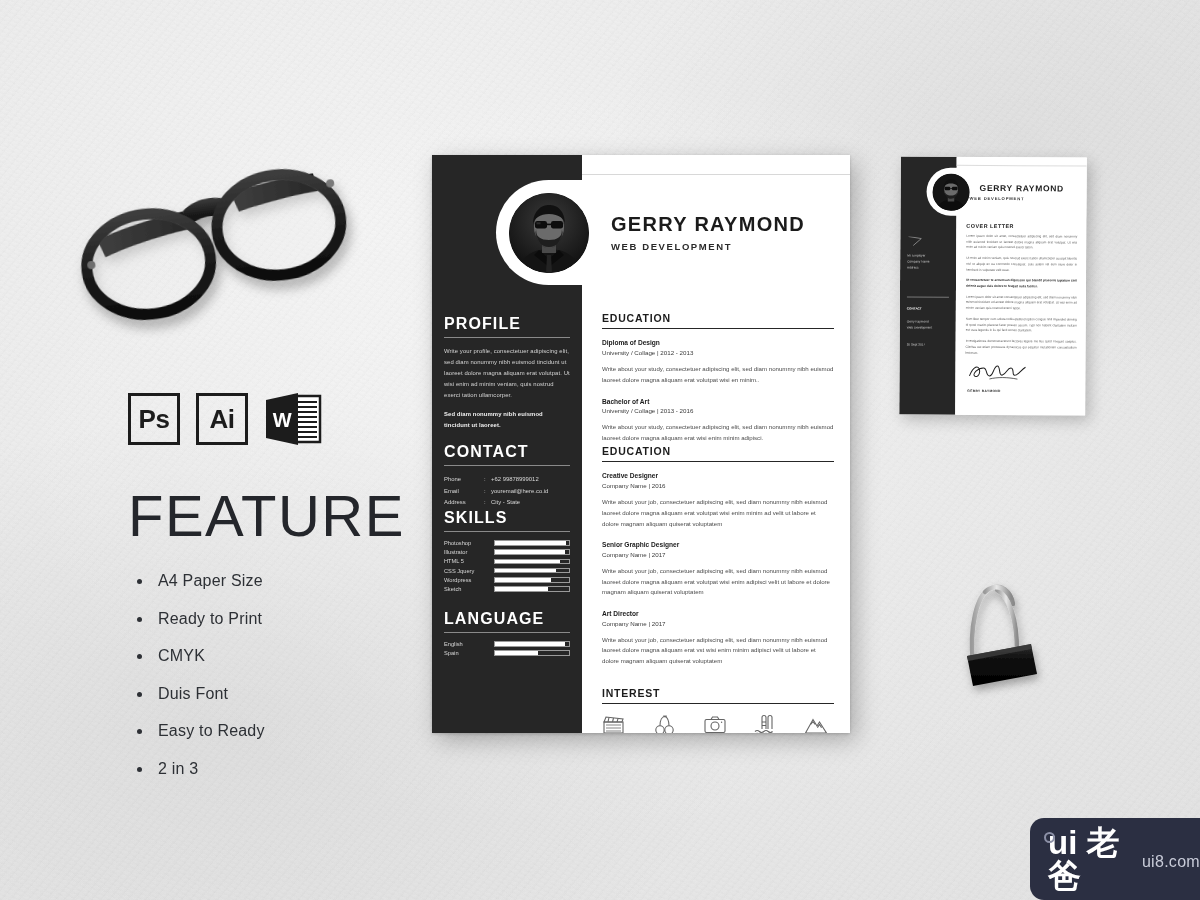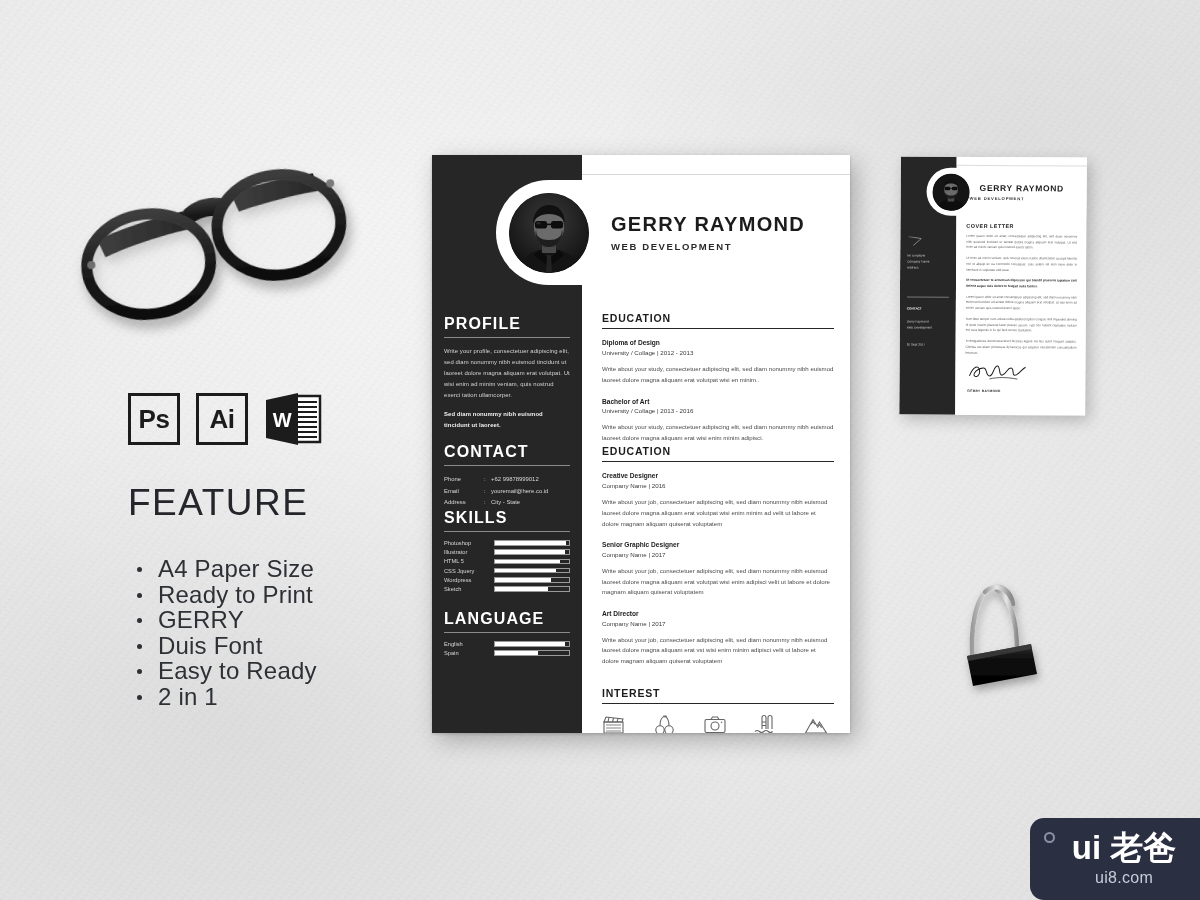--- a/index.html
+++ b/index.html
@@ -60,32 +60,33 @@
     background: transparent;
   }
   .badge.word {
     border: none; position: relative;
     width: 58px; height: 54px;
   }
 
   
   #feature-title {
     left: 128px; top: 482px;
-    font-size: 37px; font-weight: 300; color: #24262b;
+    font-size: 58px; font-weight: 300; color: #24262b;
     letter-spacing: 1.5px;
   }
   #feature-list {
     left: 134px; top: 556px;
     list-style: none;
   }
   #feature-list li {
-    font-size: 24px; font-weight: 400; color: #2d3035;
+    font-size: 16px; font-weight: 400; color: #2d3035;
     line-height: 25.5px; margin-bottom: 0;
     padding: 0 0 0 24px; position: relative;
     letter-spacing: 0.2px;
+    margin-top: 12px;
   }
   #feature-list li::before {
     content: "";
     position: absolute; left: 3px; top: 11px;
     width: 5px; height: 5px; border-radius: 50%;
     background: #2d3035;
   }
 
   
   #resume {
@@ -260,21 +261,21 @@
   #clip { left: 955px; top: 556px; width: 100px; height: 150px; }
 
   
   #watermark {
     left: 1030px; top: 818px;
     width: 170px; height: 82px;
     background: #2b2f42;
     border-top-left-radius: 14px;
     border-bottom-left-radius: 14px;
     z-index: 20;
-    display: flex; flex-direction: column;
+    display: flex; flex-direction: row;
     align-items: center; justify-content: center;
   }
   #wm-dot {
     position: absolute; left: 14px; top: 14px;
     width: 11px; height: 11px; border-radius: 50%;
     border: 2px solid #8c90a6;
   }
   #wm-main {
     font-size: 33px; font-weight: 700; color: #ffffff;
     letter-spacing: 0px; line-height: 1; margin-left: 18px;
@@ -352,24 +353,24 @@
         <text x="18" y="35" font-family="Liberation Sans, sans-serif" font-size="20" font-weight="bold" fill="#ffffff" text-anchor="middle">W</text>
       </svg>
     </div>
   </div>
 
   <div id="feature-title" class="layer">FEATURE</div>
 
   <ul id="feature-list" class="layer">
     <li>A4 Paper Size</li>
     <li>Ready to Print</li>
-    <li>GERRY</li>
+    <li>CMYK</li>
     <li>Duis Font</li>
     <li>Easy to Ready</li>
-    <li>2 in 1</li>
+    <li>2 in 3</li>
   </ul>
 
   <div id="resume" class="layer">
 
     <div id="resume-left">
 
       <div class="dk-pad" style="position:absolute; top:160px; left:0; right:0;">
         <div class="sec-title-dk">PROFILE</div>
         <div class="rule-dk"></div>
         <div class="body-dk">Write your profile, consectetuer adipiscing elit, sed diam nonummy nibh euismod tincidunt ut laoreet dolore magna aliquam erat volutpat. Ut wisi enim ad minim veniam, quis nostrud exerci tation ullamcorper.</div>

